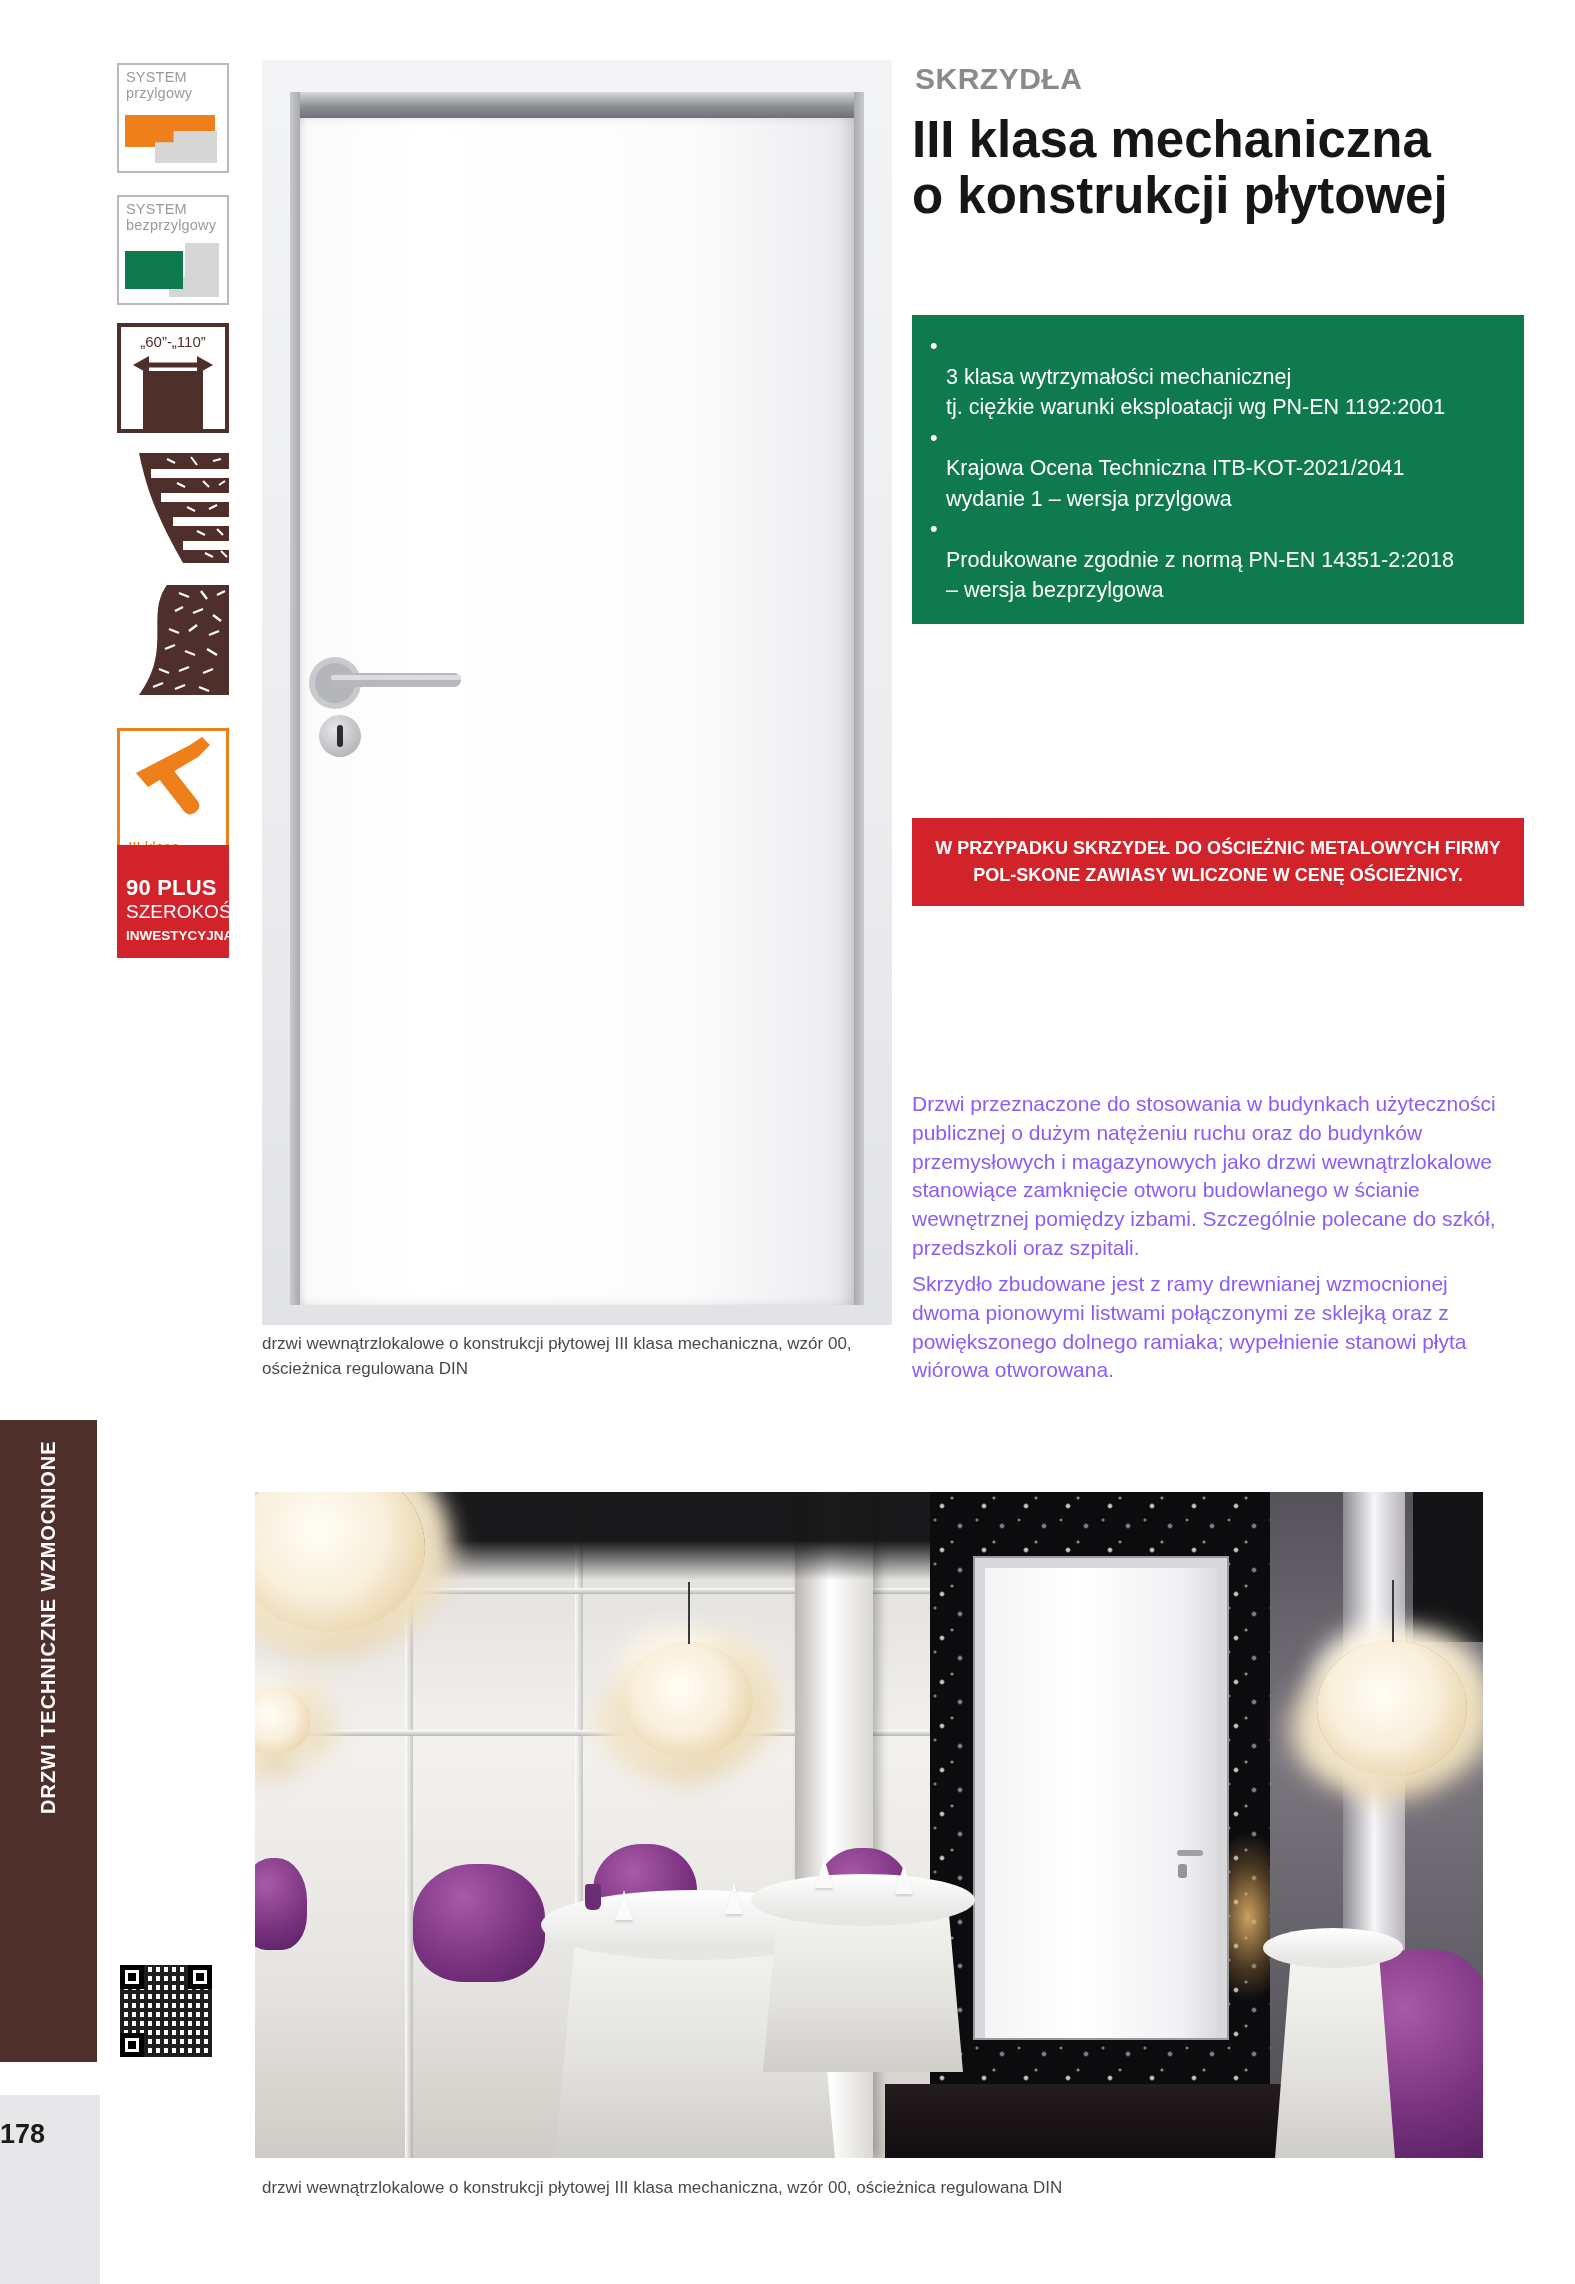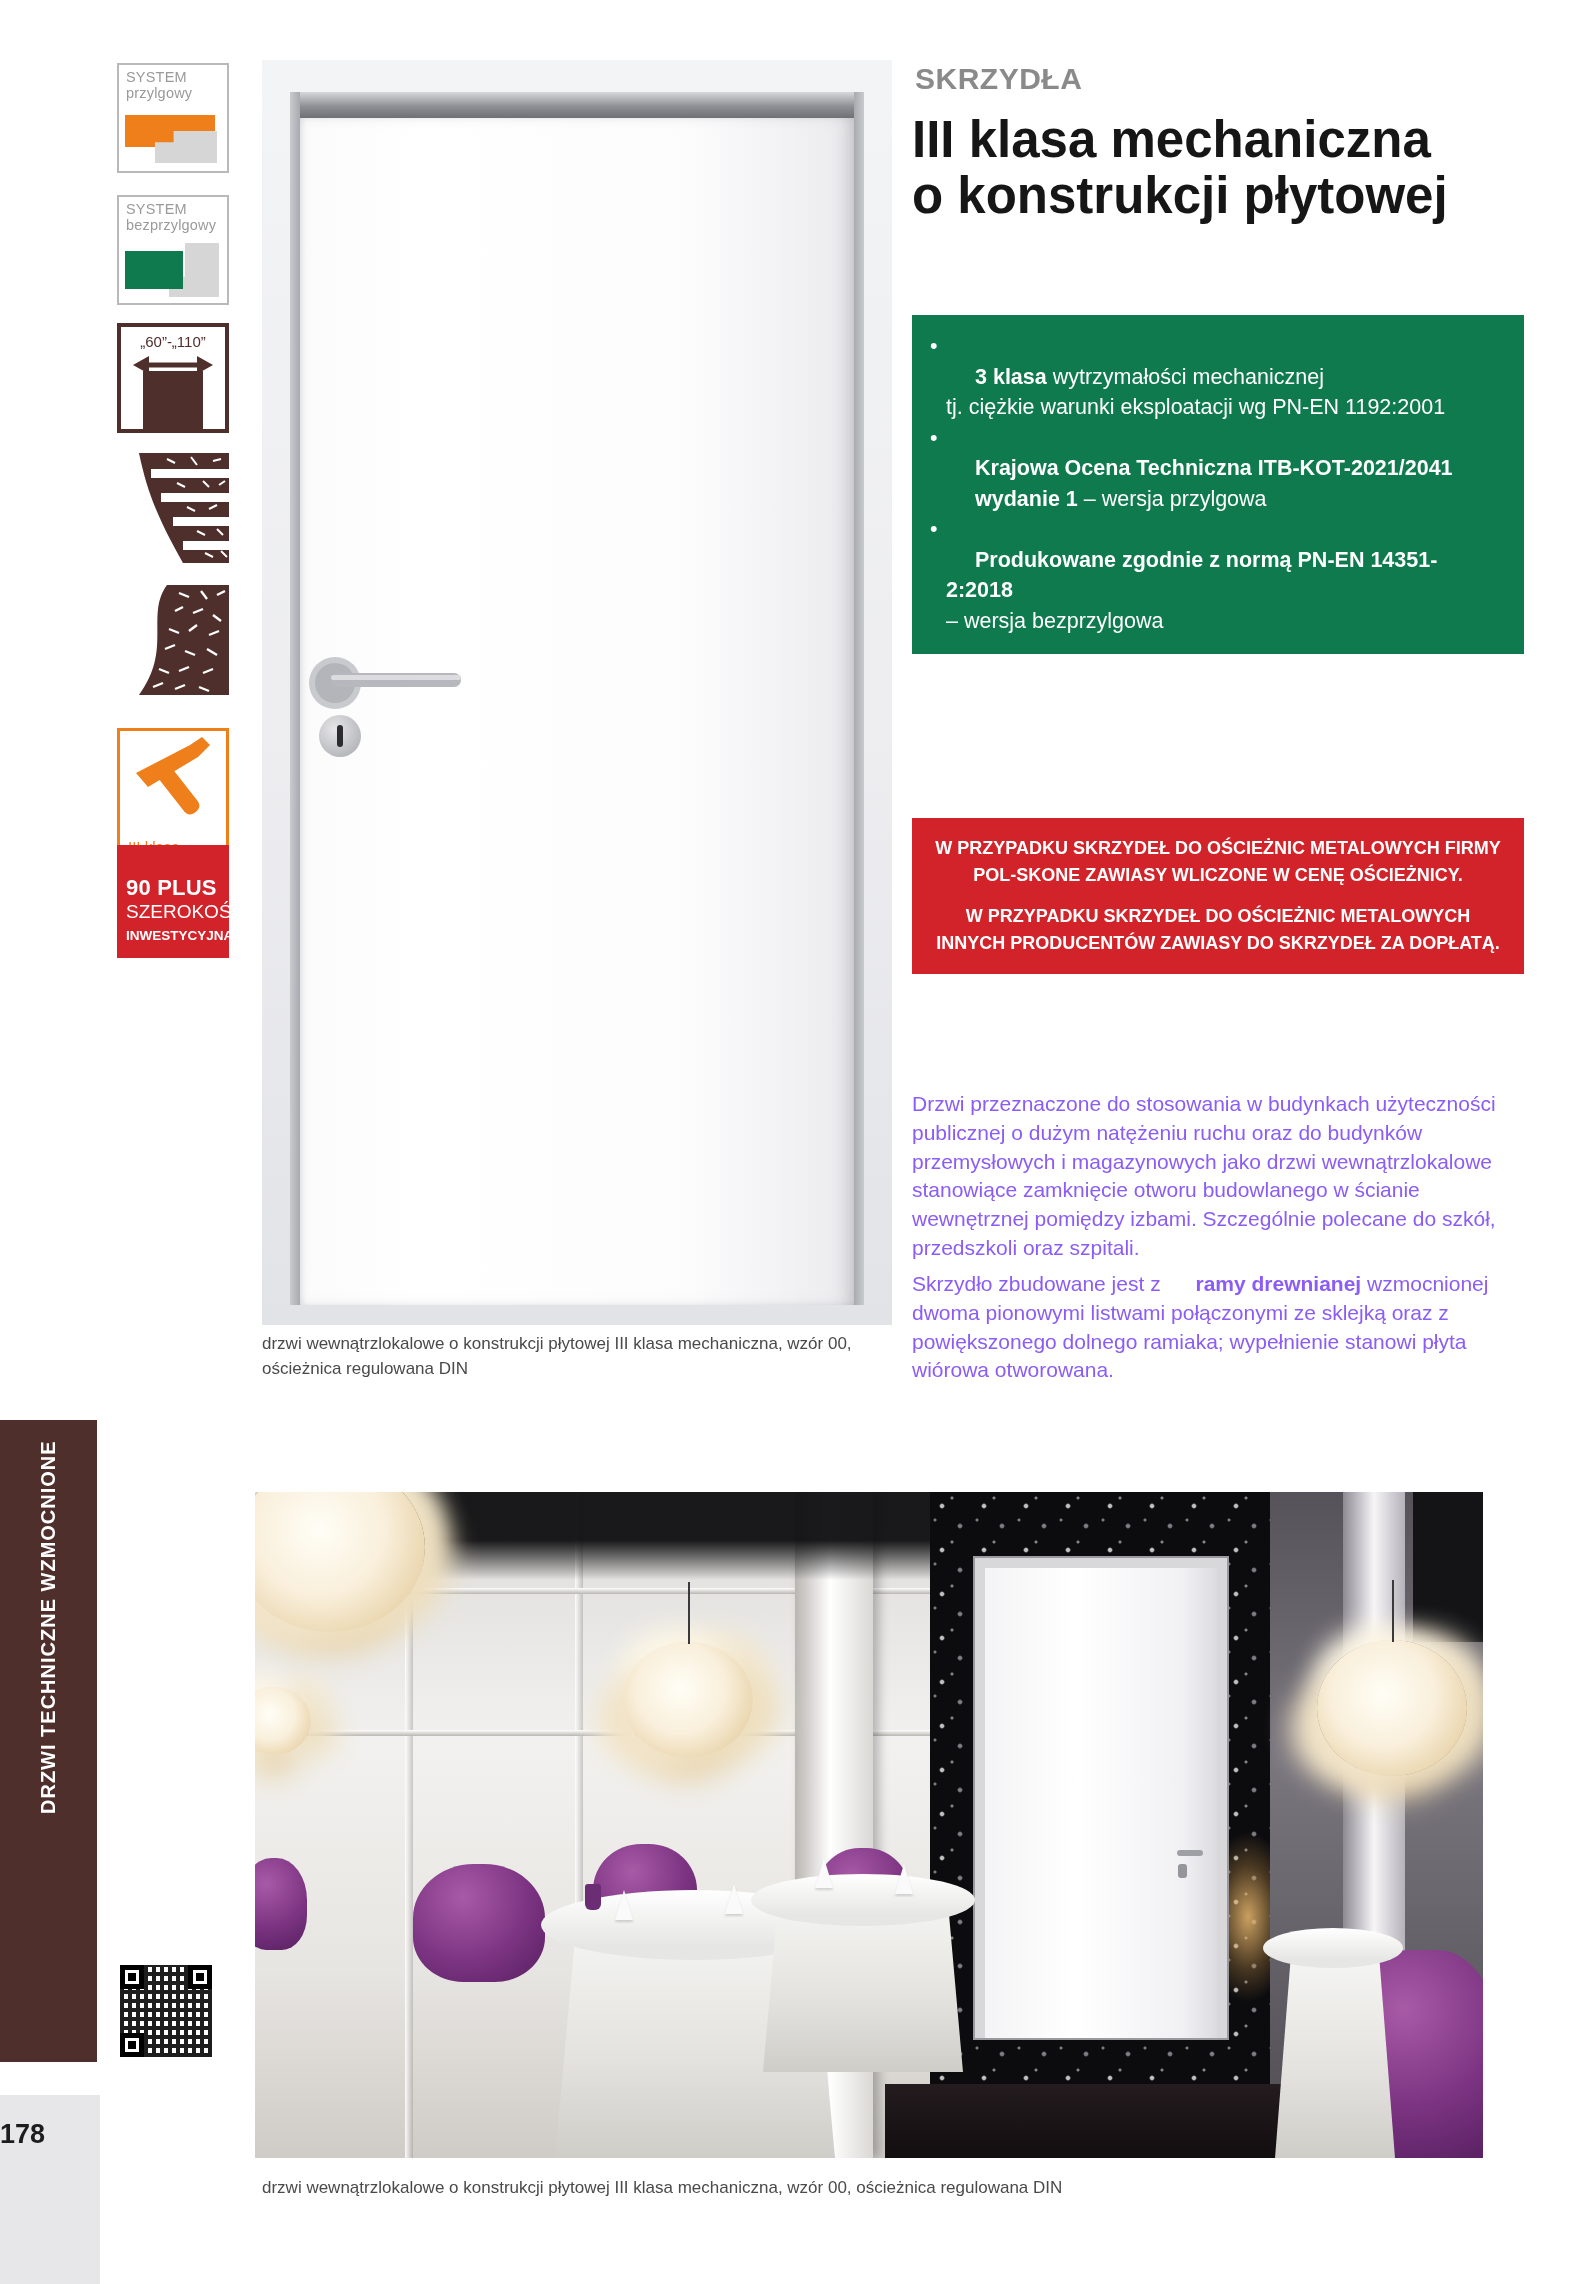--- a/index.html
+++ b/index.html
@@ -119,21 +119,21 @@
                   28px -20px 24px -10px #f4e9d1;}
   .tbl-top{position:absolute;border-radius:50%;background:linear-gradient(180deg,#ffffff,#e6e6e4 80%);}
   .tbl-skirt{position:absolute;background:linear-gradient(180deg,#f7f7f5 0%,#e3e2de 60%,#cfcdc8 100%);}
   .skirt-trap{clip-path:polygon(8% 0,92% 0,100% 100%,0 100%);}
   .napkin{position:absolute;width:0;height:0;border-left:9px solid transparent;border-right:9px solid transparent;
       border-bottom:30px solid #fafafa;filter:drop-shadow(0 2px 1px rgba(0,0,0,.15));}
   .chair{position:absolute;border-radius:46% 46% 38% 38%;
       background:radial-gradient(circle at 38% 28%, #a85aa6 0%, #7c3482 55%, #561f60 100%);}
   .goblet{position:absolute;width:16px;height:26px;background:#6b2d74;border-radius:3px 3px 6px 6px;}
 
-  strong{font-weight:bold;margin-left:29px;}
+  strong{font-weight:normal;}
 </style>
 </head>
 <body>
 
 <div class="page">
 
   <div class="icx bordered ic-sys1">
     <div class="icx-label">
       <span>SYSTEM</span><br>
       <span>przylgowy</span>
@@ -267,21 +267,20 @@
 <strong>wydanie 1</strong> – wersja przylgowa</span>
     </div>
     <div class="green-item">
       <span class="blt">•</span><span style="white-space: pre-line;"><strong>Produkowane zgodnie z normą PN-EN 14351-2:2018</strong>
 – wersja bezprzylgowa</span>
     </div>
   </div>
 
   <div class="red-box">
     <div class="rb1">W PRZYPADKU SKRZYDEŁ DO OŚCIEŻNIC METALOWYCH FIRMY POL-SKONE ZAWIASY WLICZONE W CENĘ OŚCIEŻNICY.</div>
-    <div class="rb2">W PRZYPADKU SKRZYDEŁ DO OŚCIEŻNIC METALOWYCH INNYCH PRODUCENTÓW ZAWIASY DO SKRZYDEŁ ZA DOPŁATĄ.</div>
   </div>
 
   <div class="body-para para1">Drzwi przeznaczone do stosowania w budynkach użyteczności publicznej o dużym natężeniu ruchu oraz do budynków przemysłowych i magazynowych jako drzwi wewnątrzlokalowe stanowiące zamknięcie otworu budowlanego w ścianie wewnętrznej pomiędzy izbami. Szczególnie polecane do szkół, przedszkoli oraz szpitali.</div>
   <div class="body-para para2" style="white-space: pre-line;">Skrzydło zbudowane jest z <strong>ramy drewnianej</strong> wzmocnionej dwoma pionowymi listwami połączonymi ze sklejką oraz z powiększonego dolnego ramiaka; wypełnienie stanowi płyta wiórowa otworowana.</div>
 
   <div class="section-tab">
     <div class="vtxt">DRZWI TECHNICZNE WZMOCNIONE</div>
   </div>
 
   <div class="qr">

